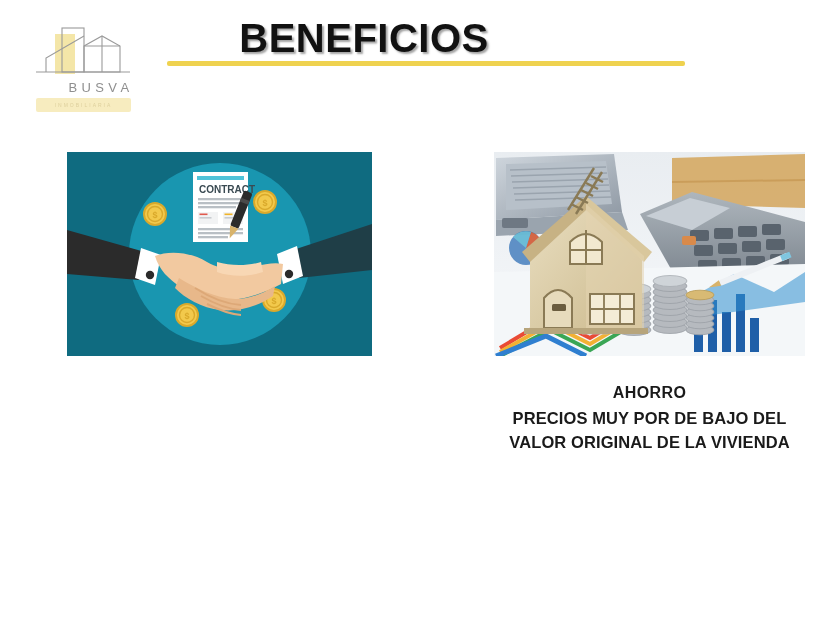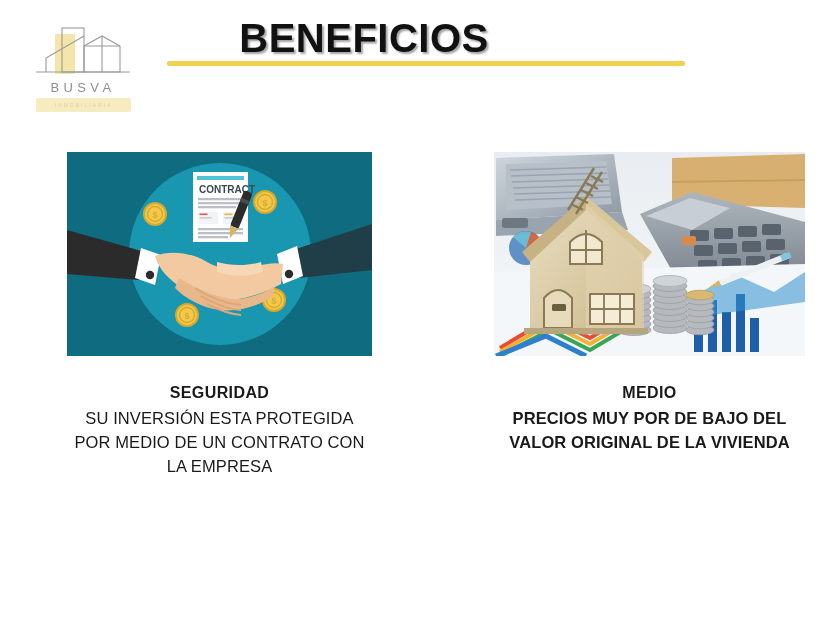--- a/index.html
+++ b/index.html
@@ -13,21 +13,21 @@
 
   
   .logo { position: absolute; left: 24px; top: 22px; width: 118px; height: 92px; }
   .logo-mark { position: relative; width: 118px; height: 62px; }
   .logo-swatch {
     position: absolute; left: 31px; top: 12px; width: 20px; height: 40px;
     background: #f0dC86; opacity: .72;
   }
   .logo-svg { position: absolute; left: 0; top: 0; }
   .logo-word {
-    position: absolute; left: 0; top: 58px; width: 118px; text-align: center;
+    position: absolute; left: 18px; top: 58px; width: 118px; text-align: center;
     font-size: 13px; letter-spacing: 4.4px; color: #8f8f8f; font-weight: 400;
   }
   .logo-sub-wrap {
     position: absolute; left: 12px; top: 76px; width: 95px; height: 14px;
     background: #f6e9b4; opacity: .85; border-radius: 2px;
     display: flex; align-items: center; justify-content: center;
   }
   .logo-sub {
     font-size: 5px; letter-spacing: 2px; color: #d9c98d; white-space: nowrap;
   }
@@ -172,24 +172,20 @@
           <path d="M88 104 C102 98, 124 100, 140 110 C152 117, 168 120, 182 116 C196 112, 208 110, 216 112
                    L214 132 C200 140, 182 146, 166 148 C146 150, 126 144, 112 134 C102 127, 92 118, 88 104 Z" fill="#f2c9a0"></path>
           <path d="M112 126 C128 136, 148 146, 168 147 C180 147.5, 196 142, 208 134
                    L206 144 C192 154, 172 160, 154 158 C134 156, 118 146, 108 136 Z" fill="#e8b88a"></path>
           <path d="M128 136 C142 145, 158 152, 174 153" stroke="#dda877" stroke-width="2" fill="none"></path>
           <path d="M134 144 C146 151, 160 157, 174 158" stroke="#dda877" stroke-width="2" fill="none"></path>
           <path d="M140 152 C150 157, 162 162, 174 163" stroke="#dda877" stroke-width="2" fill="none"></path>
           <path d="M150 110 C164 114, 180 114, 194 110 L196 120 C182 125, 164 125, 150 120 Z" fill="#f8d7b4"></path>
         </g>
       </svg>
-    </div>
-    <div class="caption">
-      <div class="cap-title">SEGURIDAD</div>
-      <div class="cap-body">SU INVERSIÓN ESTA PROTEGIDA POR MEDIO DE UN CONTRATO CON LA EMPRESA</div>
     </div>
   </div>
 
   <div class="panel panel-right">
     <div class="figure figure-right">
       <svg class="ph-svg" width="311" height="204" viewBox="0 0 311 204">
         <defs>
           <linearGradient id="deskG" x1="0" y1="0" x2="0" y2="1">
             <stop offset="0" stop-color="#e9edf1"></stop>
             <stop offset="1" stop-color="#f6f8fa"></stop>
@@ -353,18 +349,18 @@
         </g>
 
         <g transform="rotate(-22 256 120)">
           <rect x="224" y="116" width="74" height="6" rx="1.5" fill="#eef1f4"></rect>
           <path d="M224 116 L212 119 L224 122 Z" fill="#d8b36a"></path>
           <rect x="290" y="116" width="10" height="6" fill="#7fc6e0"></rect>
         </g>
       </svg>
     </div>
     <div class="caption">
-      <div class="cap-title">MEDIO</div>
+      <div class="cap-title">AHORRO</div>
       <div class="cap-body">PRECIOS MUY POR DE BAJO DEL VALOR ORIGINAL DE LA VIVIENDA</div>
     </div>
   </div>
 
 </div>
 
 </body></html>

